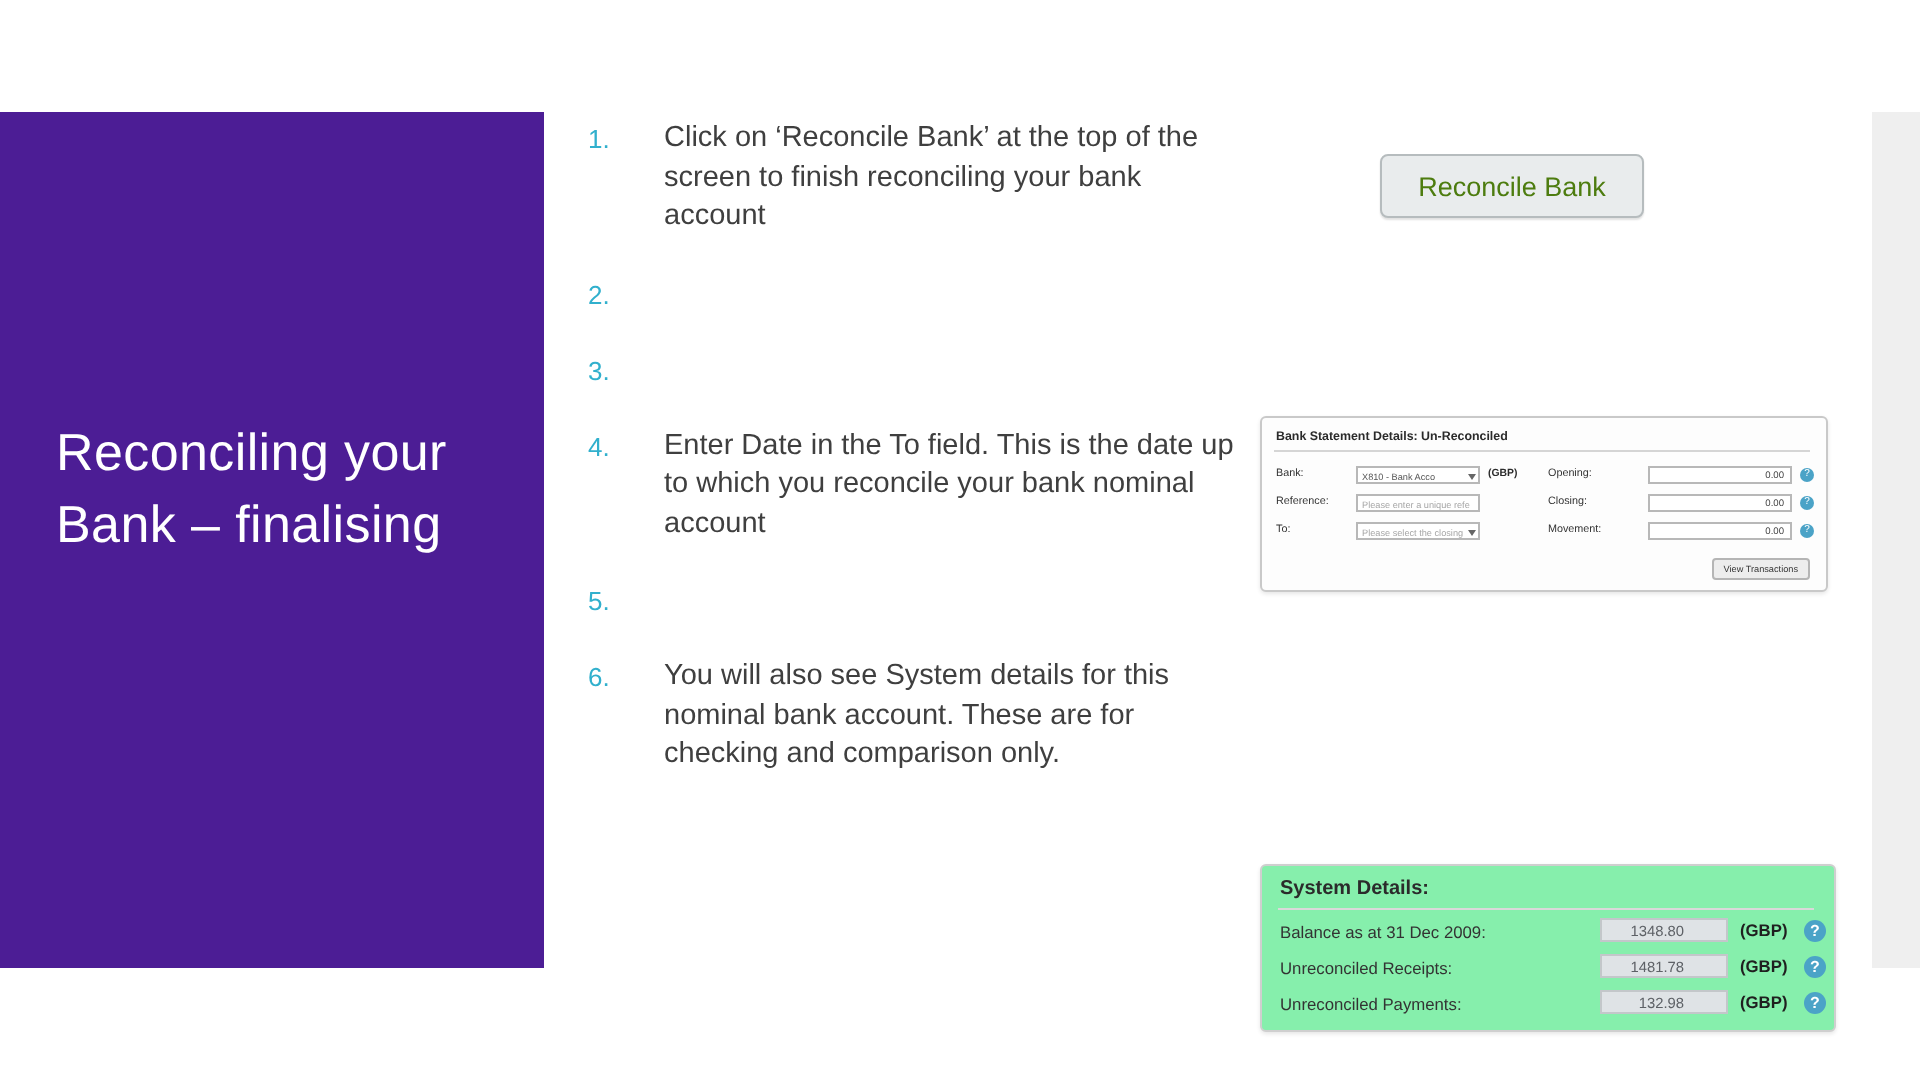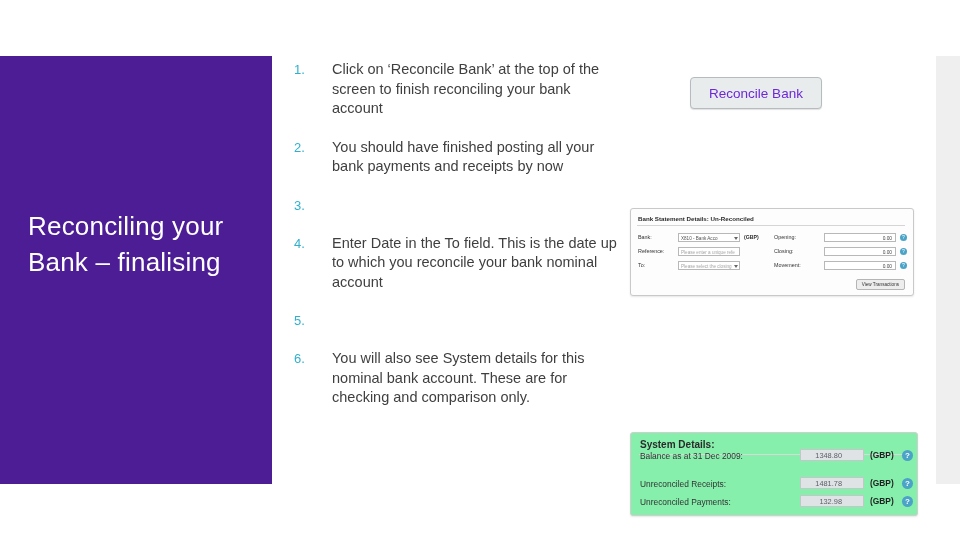--- a/index.html
+++ b/index.html
@@ -85,21 +85,21 @@
     top: 77px;
     width: 130px;
     height: 30px;
     background: #e9eced;
     border: 1px solid #b6bcbe;
     border-radius: 4px;
     box-shadow: 0 1px 1px rgba(0,0,0,0.12);
     display: flex;
     align-items: center;
     justify-content: center;
-    color: #6d28d9;
+    color: #4d7c0f;
     font-size: 13.5px;
   }
   
   .fig-bsd {
     position: absolute;
     left: 630px;
     top: 208px;
     width: 282px;
     height: 86px;
     background: #fdfdfd;
@@ -312,21 +312,20 @@
 
   <div class="list">
 
     <div class="list-item">
       <div class="item-num">1.</div>
       <div class="item-text">Click on ‘Reconcile Bank’ at the top of the screen to finish reconciling your bank account</div>
     </div>
 
     <div class="list-item">
       <div class="item-num">2.</div>
-      <div class="item-text">You should have finished posting all your bank payments and receipts by now</div>
     </div>
 
     <div class="list-item">
       <div class="item-num">3.</div>
     </div>
 
     <div class="list-item">
       <div class="item-num">4.</div>
       <div class="item-text">Enter Date in the To field. This is the date up to which you reconcile your bank nominal account</div>
     </div>
@@ -375,21 +374,21 @@
       <div class="bsd-help">?</div>
     </div>
 
     <div class="bsd-btn">View Transactions</div>
   </div>
 
   <div class="fig-sys">
     <div class="sys-title">System Details:</div>
     <div class="sys-rule"></div>
 
-    <div class="sys-row" style="top:16px;">
+    <div class="sys-row" style="top:26px;">
       <div class="sys-lbl">Balance as at 31 Dec 2009:</div>
       <div class="sys-val">1348.80</div>
       <div class="sys-cur">(GBP)</div>
       <div class="sys-help">?</div>
     </div>
 
     <div class="sys-row" style="top:44px;">
       <div class="sys-lbl">Unreconciled Receipts:</div>
       <div class="sys-val">1481.78</div>
       <div class="sys-cur">(GBP)</div>

